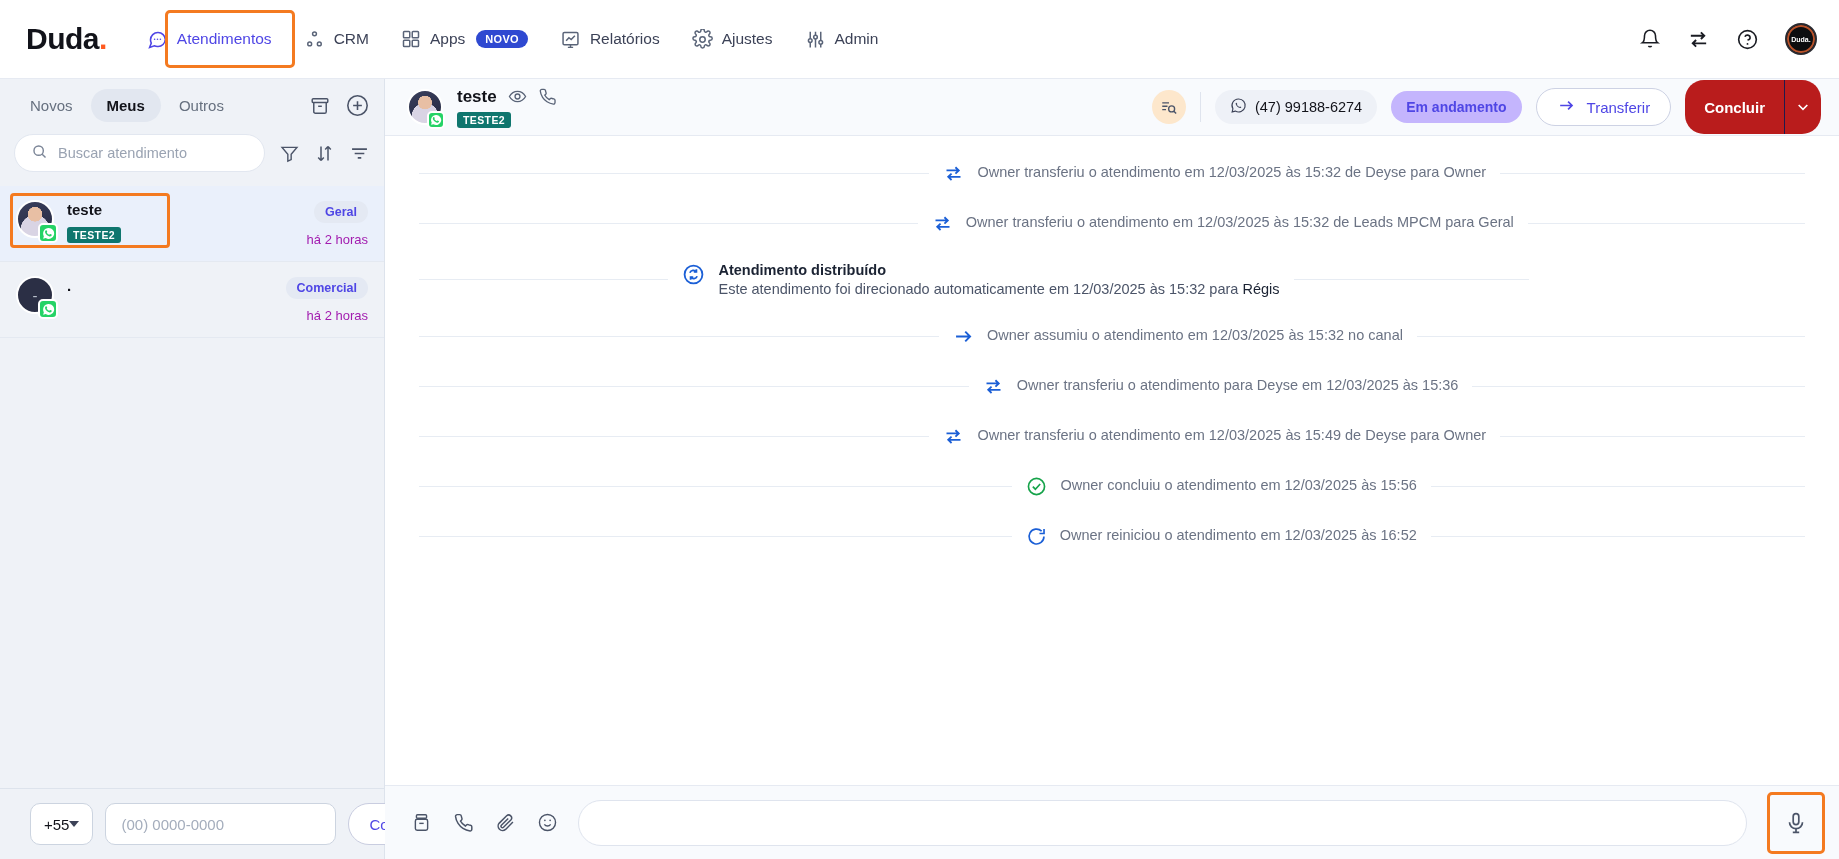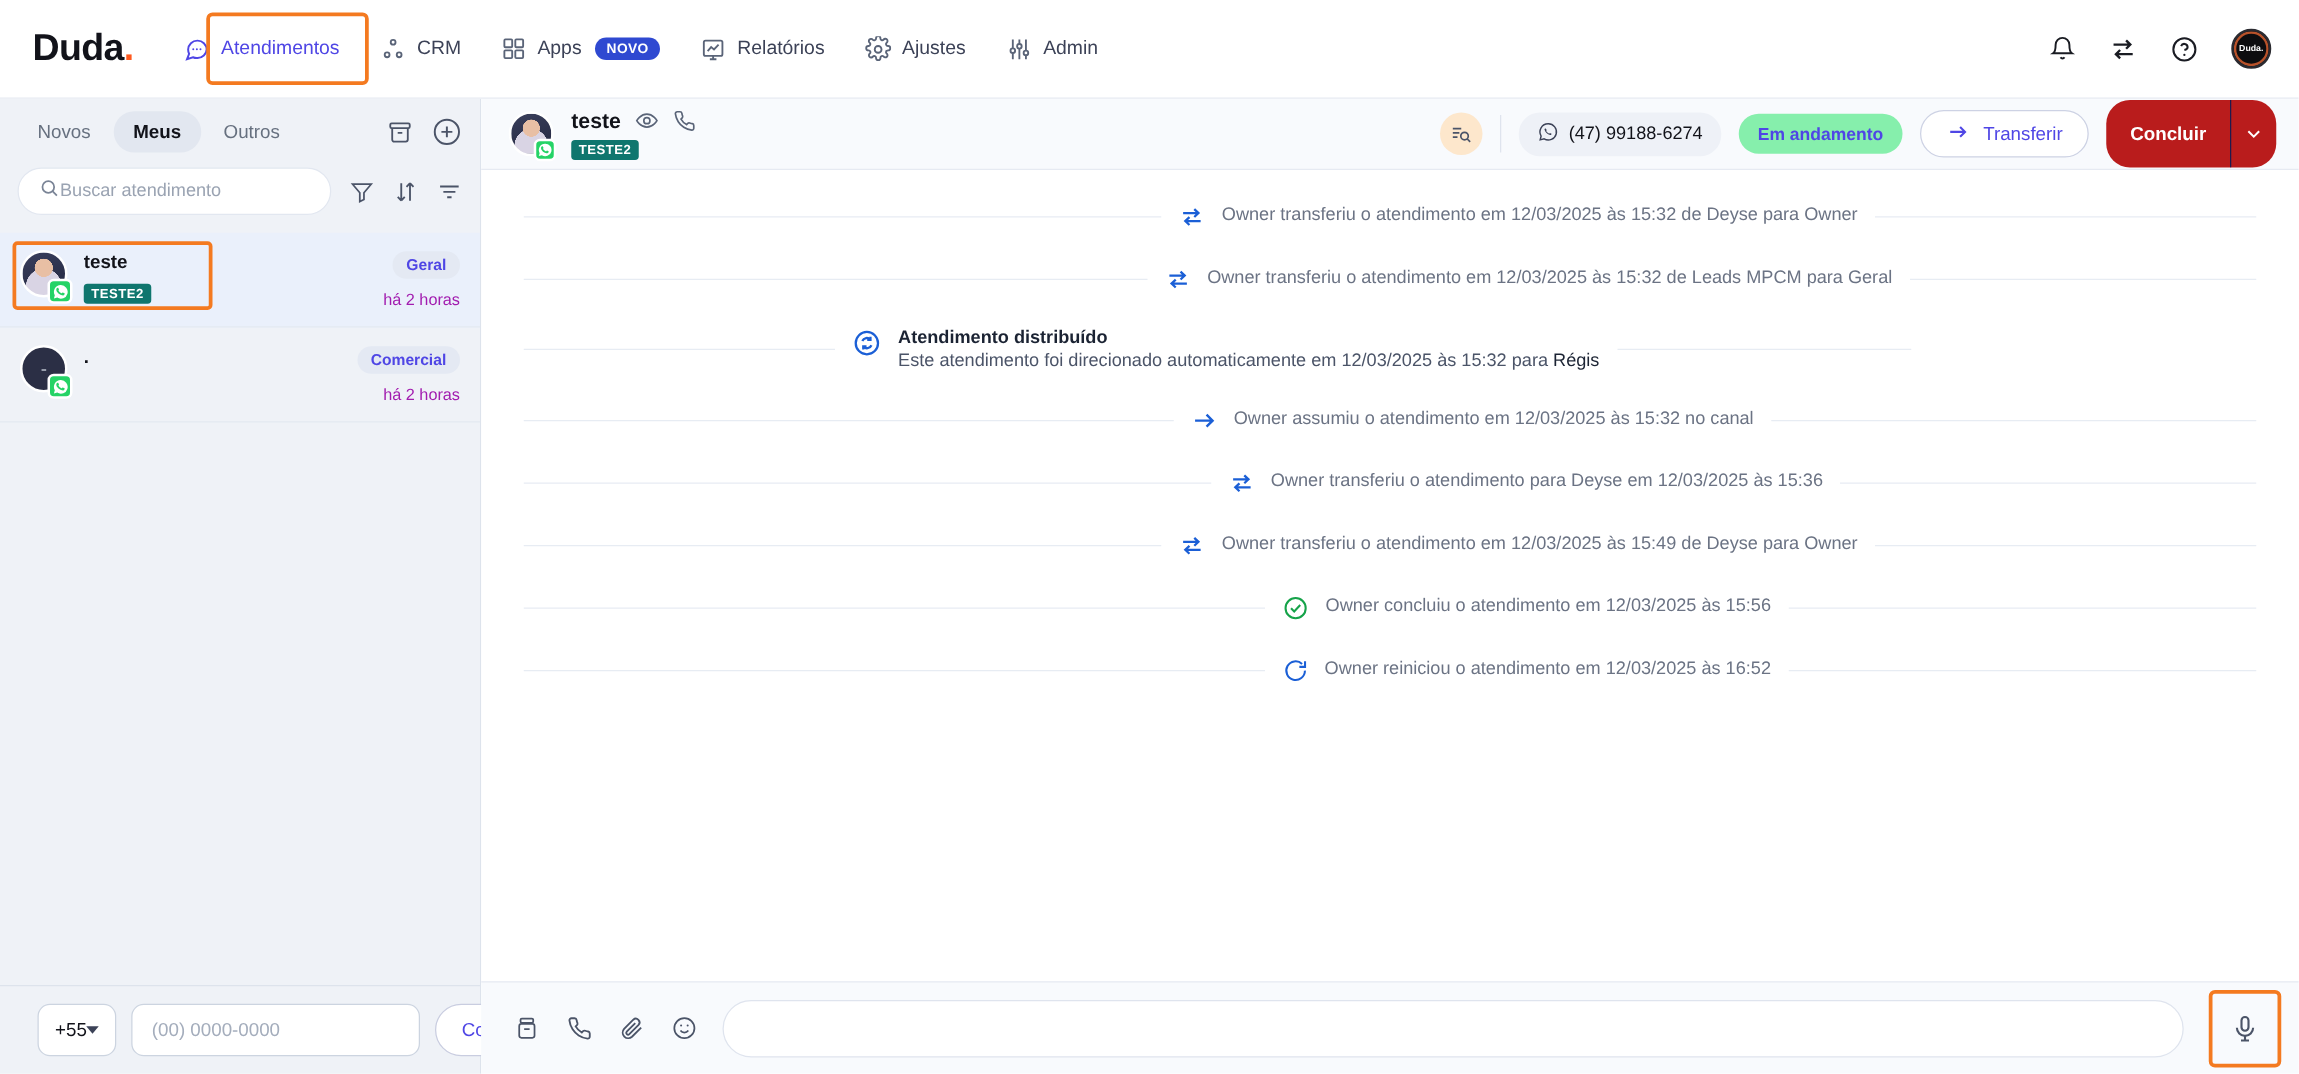--- a/index.html
+++ b/index.html
@@ -77,21 +77,21 @@
   .tab.active { background: #e2e7f0; color: #12131a; font-weight: 600; }
   .tabs-actions { margin-left: auto; display: flex; gap: 14px; align-items: center; }
   .tabs-actions .icobtn { color: #4b5468; cursor: pointer; display: flex; }
 
   .search-row {
     display: flex; align-items: center; gap: 14px;
     padding: 6px 14px 14px 14px;
   }
   .search-box {
     flex: 1; height: 38px; background: #fff; border-radius: 20px;
-    display: flex; align-items: center; 
+    display: flex; align-items: center; gap: 10px;
     padding: 0 16px; border: 1px solid #e2e7f0;
   }
   .search-box input {
     border: none; outline: none; flex: 1;
     font-size: 14.5px; color: #3c4257; background: transparent;
     font-family: "Liberation Sans", sans-serif;
   }
   .search-box input::placeholder { color: #9aa3b2; }
   .search-row .icobtn { color: #4b5468; cursor: pointer; display: flex; }
 
@@ -200,21 +200,21 @@
     background: #fde7cc; display: flex; align-items: center;
     justify-content: center; color: #4b5468; cursor: pointer;
   }
   .vdiv { width: 1px; height: 30px; background: #dfe4ee; }
   .phone-pill {
     display: flex; align-items: center; gap: 8px;
     background: #eef1f7; border-radius: 17px;
     padding: 7px 15px; font-size: 14.5px; color: #12131a; cursor: pointer;
   }
   .status-pill {
-    background: #86efac; color: #4f46e5; font-weight: 700;
+    background: #c4b5fd; color: #4f46e5; font-weight: 700;
     border-radius: 17px; padding: 8px 15px; font-size: 14px;
   }
   .btn-transferir {
     display: flex; align-items: center; gap: 11px;
     height: 38px; padding: 0 20px; border-radius: 19px;
     border: 1px solid #cdd2e4; background: #fff;
     color: #4f46e5; font-size: 15px; cursor: pointer;
     font-family: "Liberation Sans", sans-serif;
   }
   .btn-concluir {

